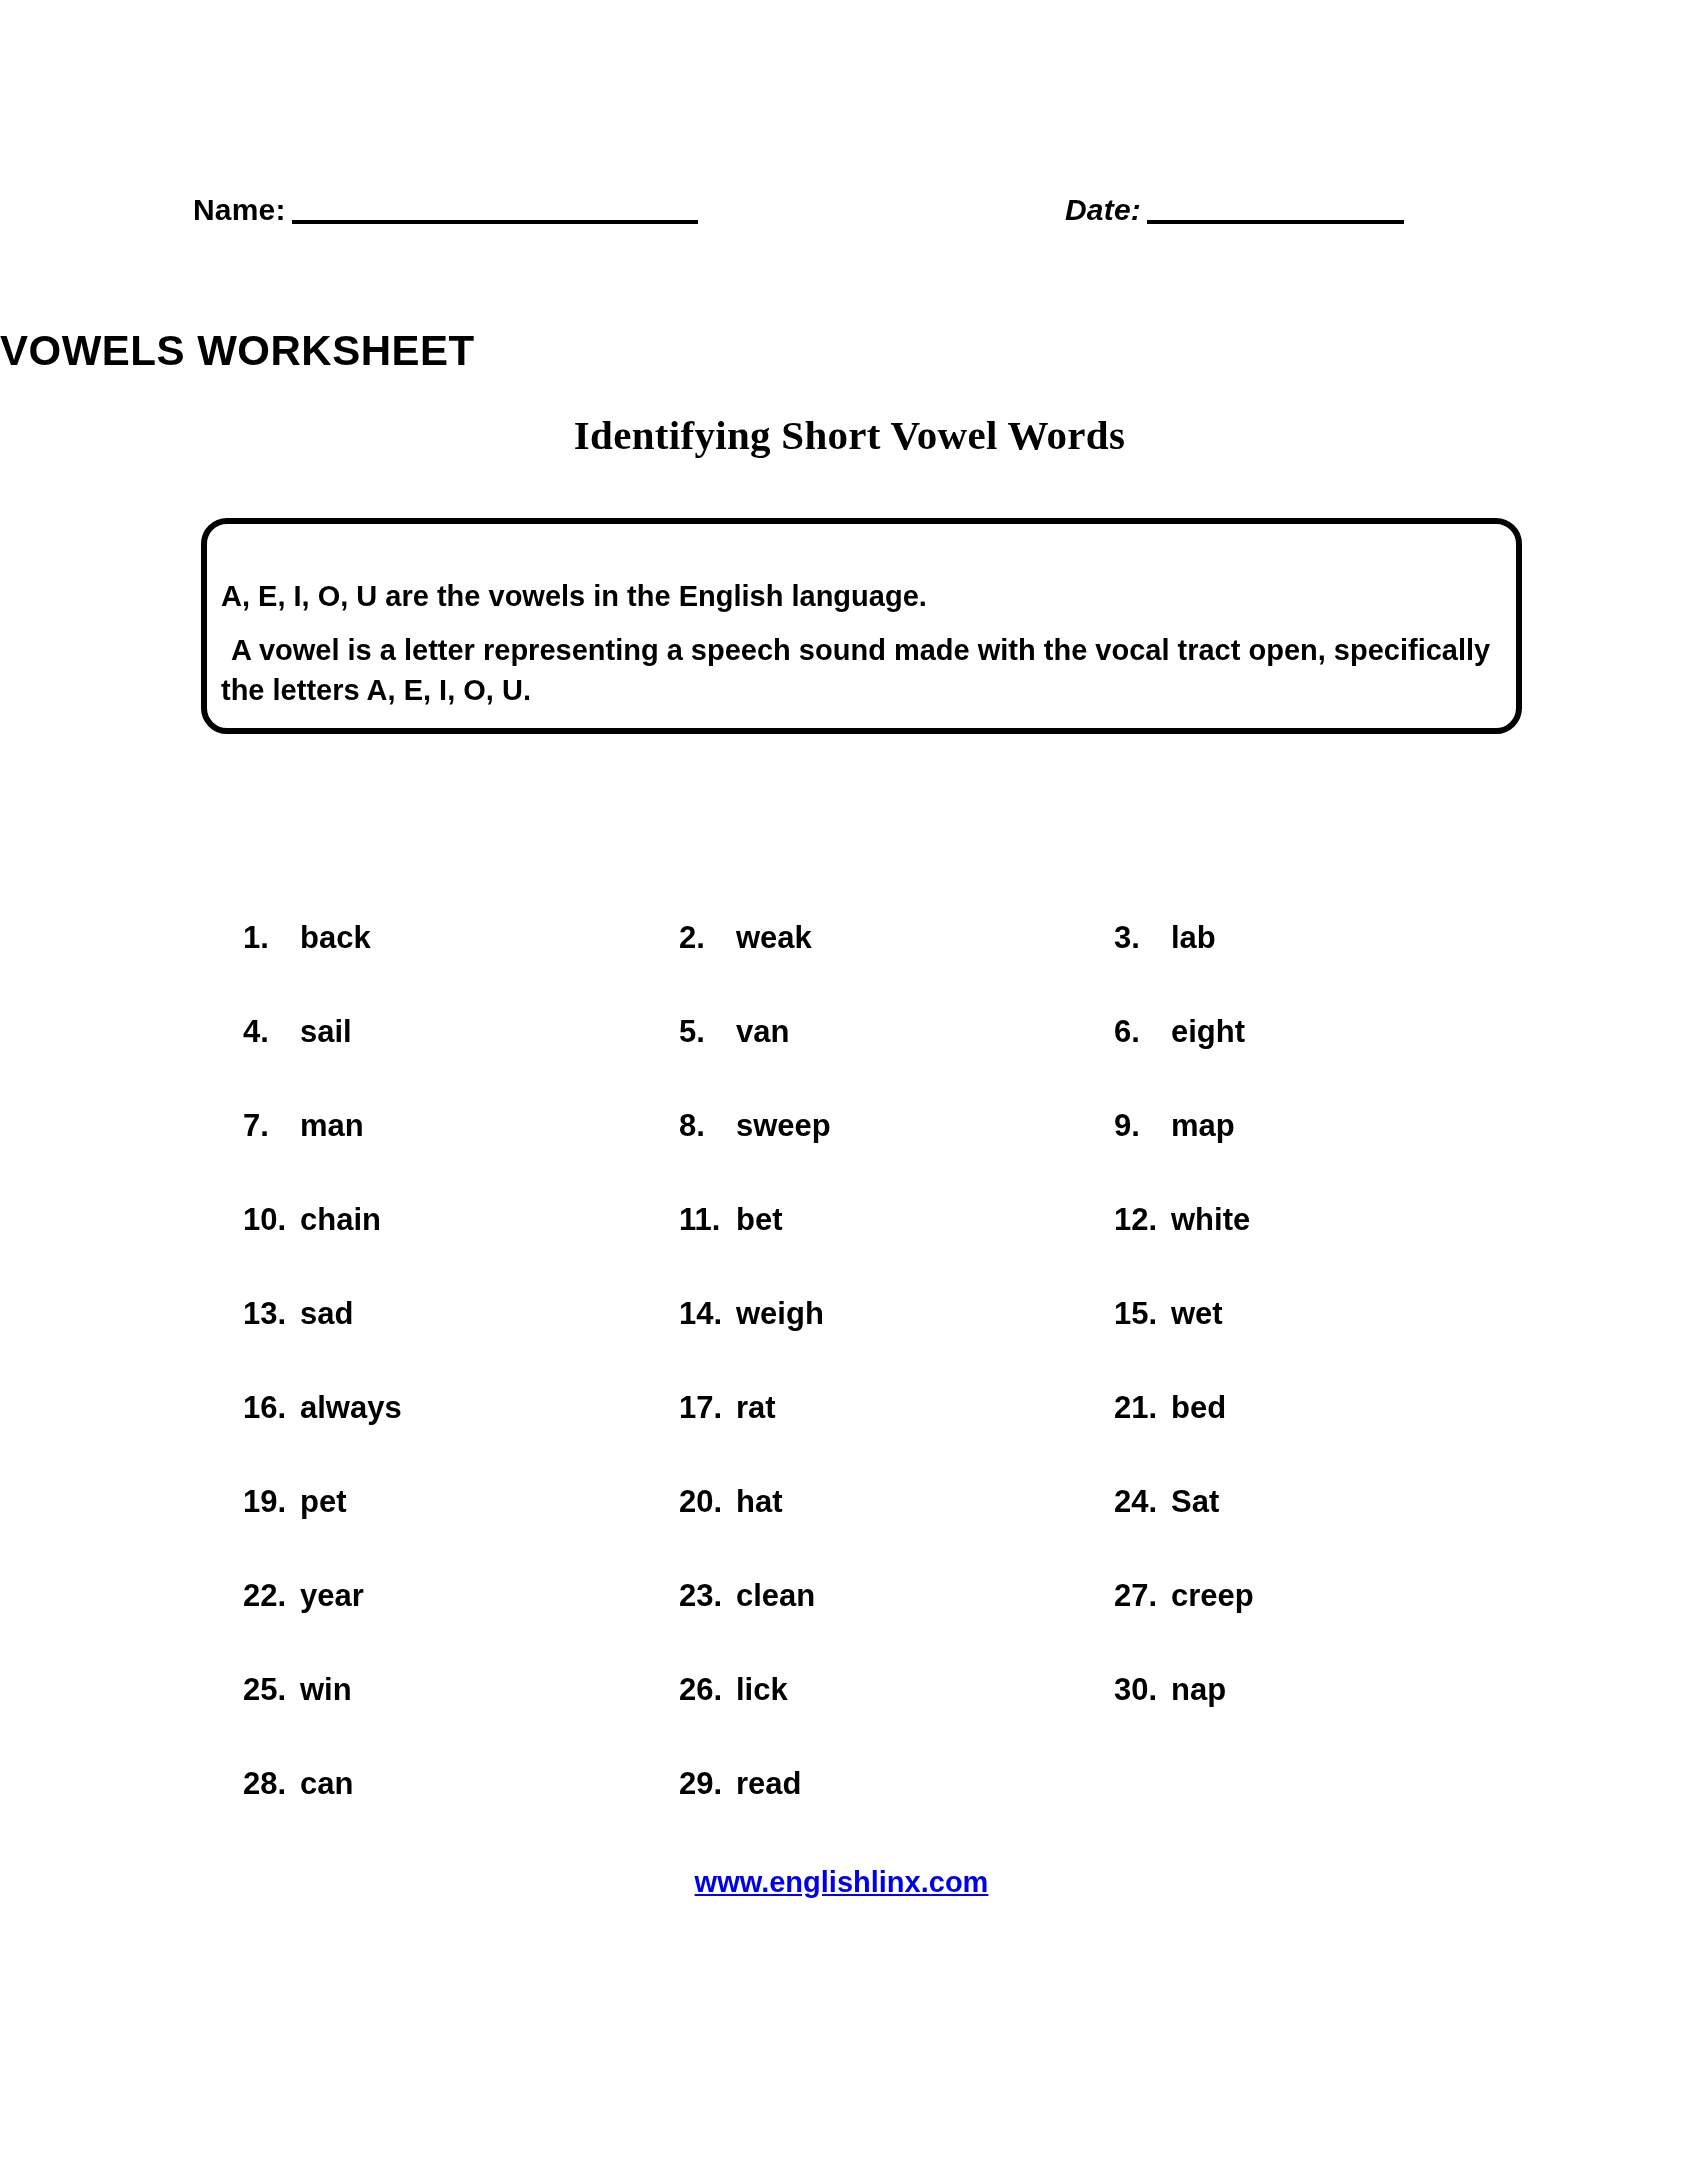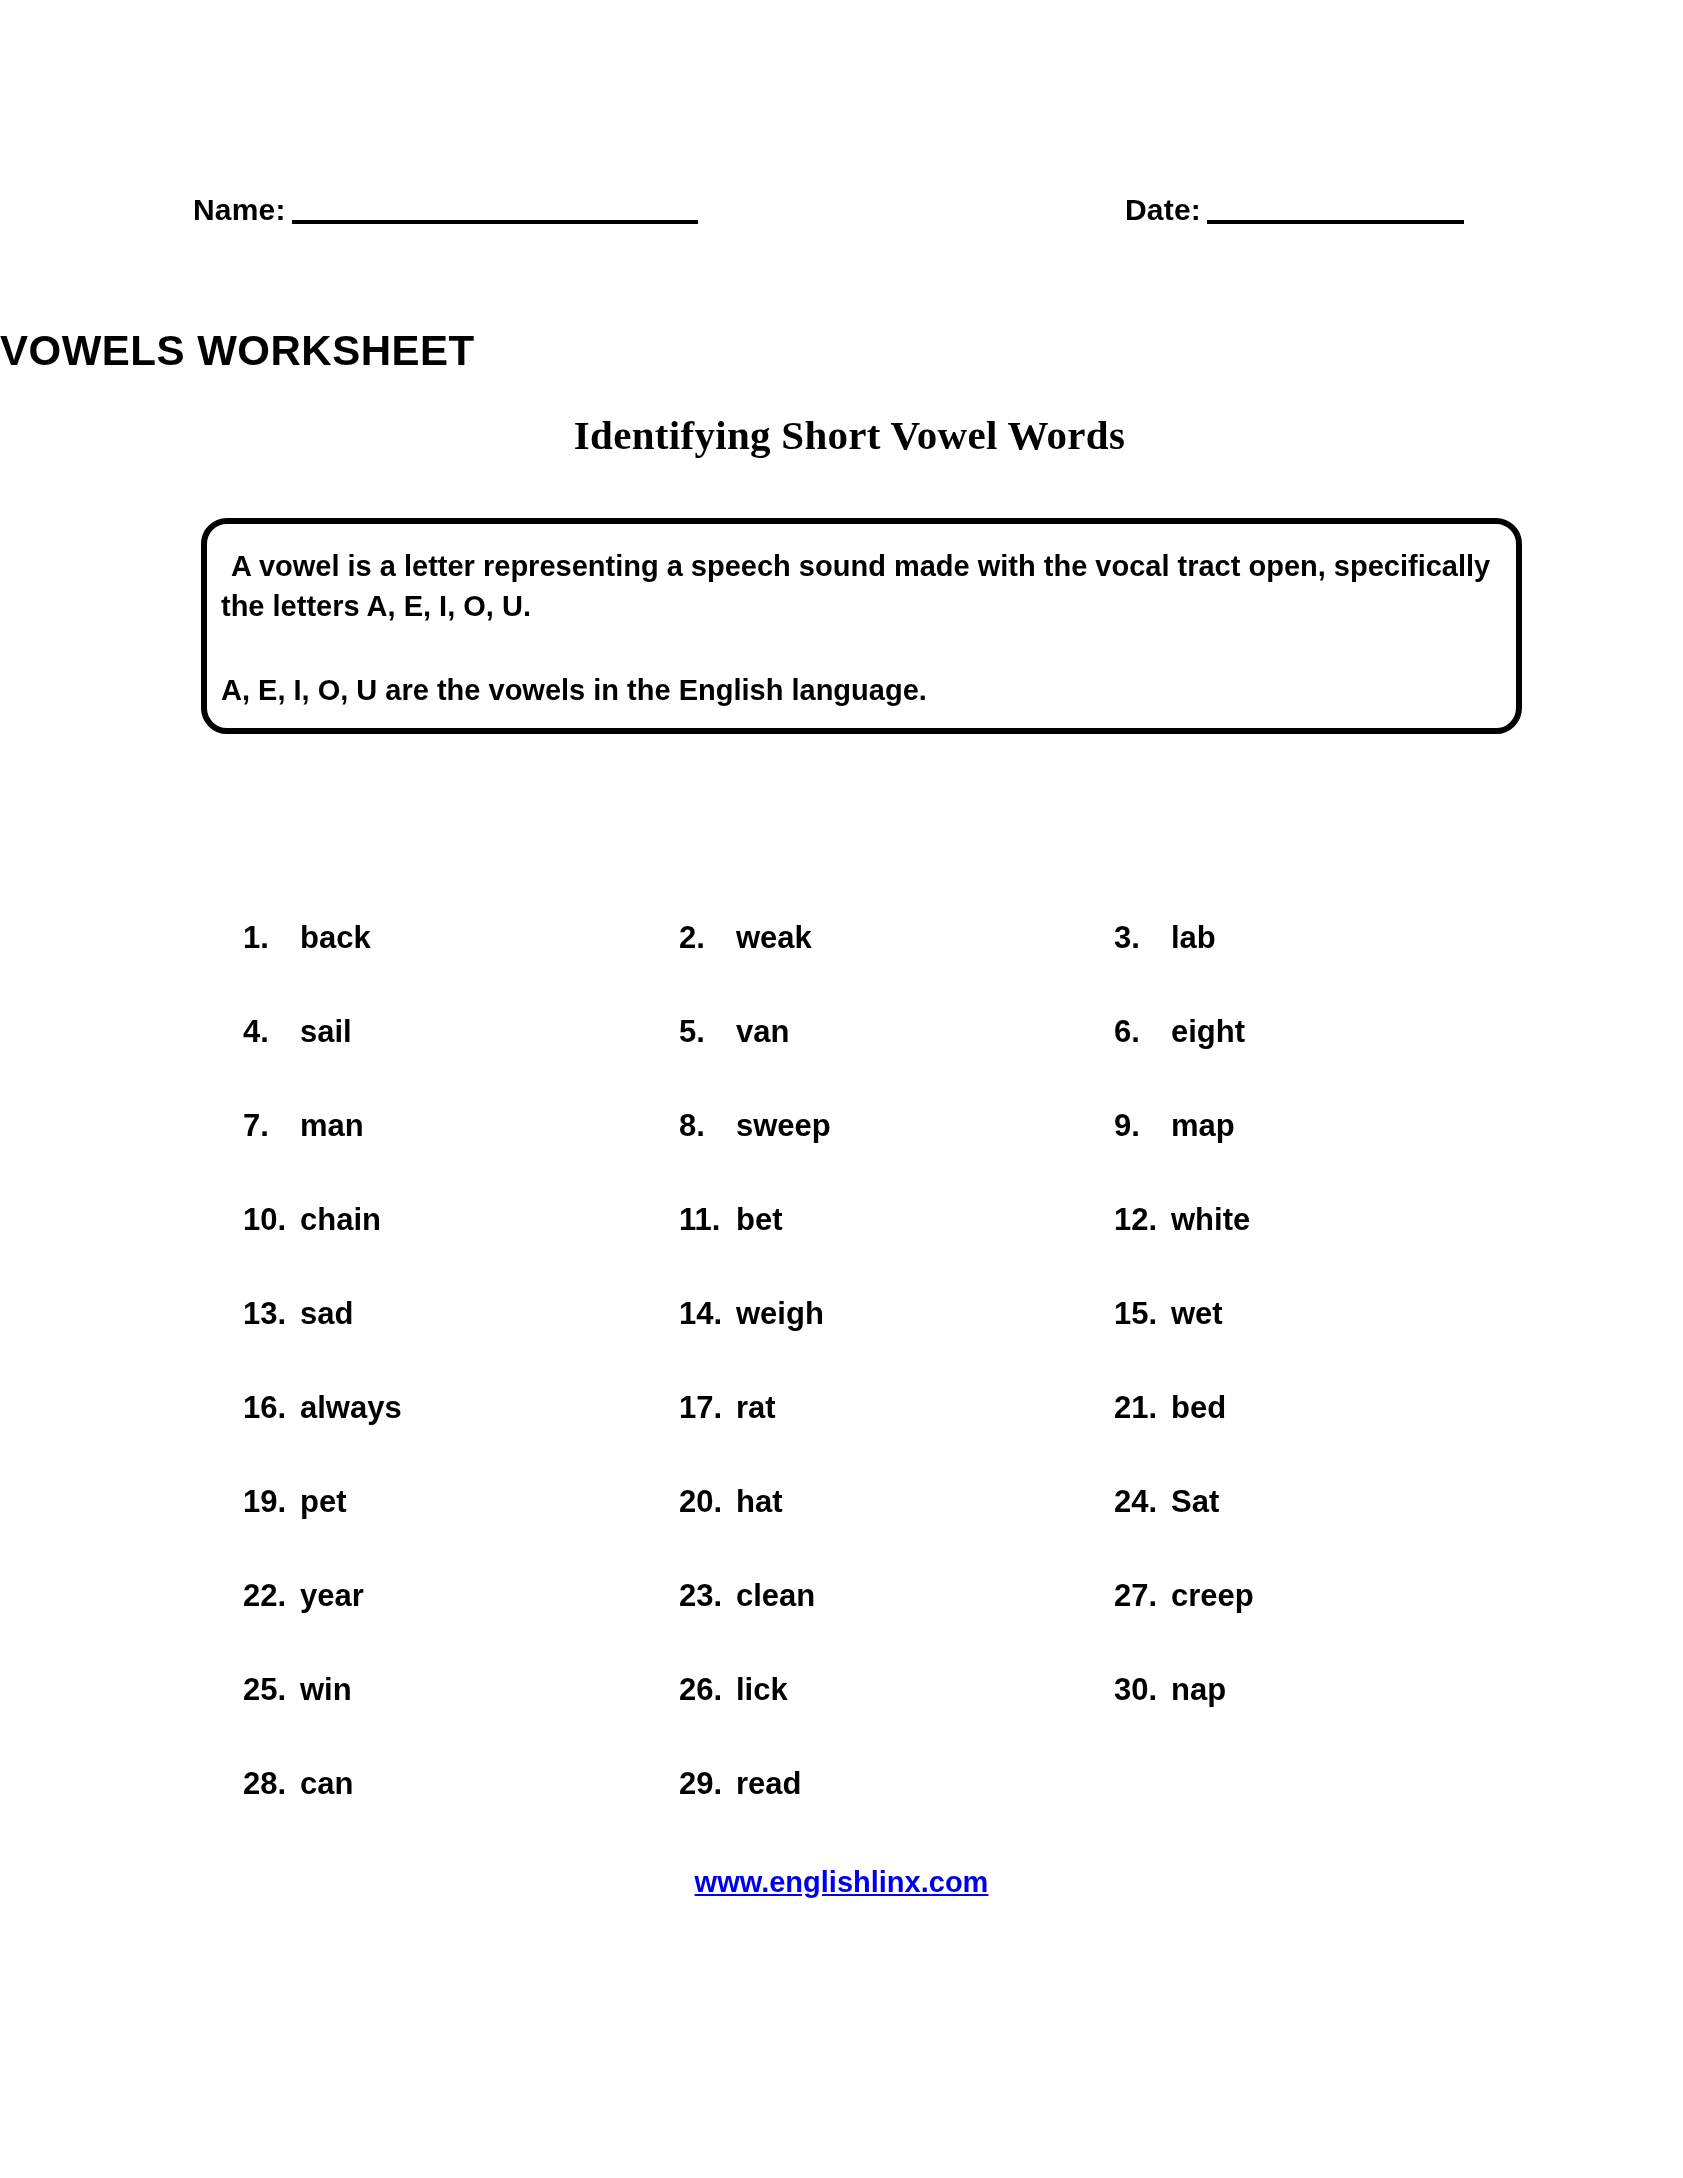--- a/index.html
+++ b/index.html
@@ -33,21 +33,21 @@
     height: 48px;
   }
   .field {
     position: absolute;
     display: flex;
     align-items: baseline;
     white-space: nowrap;
     justify-content: center;
   }
   .field-name { left: 0px; top: 0px; }
-  .field-date { left: 932px; top: 0px; }
+  .field-date { left: 872px; top: 0px; font-style: italic; }
 
   .field-label {
     font-family: "Liberation Sans", sans-serif;
     font-weight: bold;
     font-size: 30px;
     letter-spacing: 0.2px;
     color: #000;
   }
   .field-rule {
     display: inline-block;
@@ -191,22 +191,22 @@
     <div class="field field-date">
       <span class="field-label">Date:</span>
       <span class="field-rule rule-date"></span>
     </div>
   </div>
 
   <div class="title-main">VOWELS WORKSHEET</div>
   <div class="title-sub">Identifying Short Vowel Words</div>
 
   <div class="def-box">
+    <p class="def-para second">A, E, I, O, U are the vowels in the English language.</p>
     <p class="def-para first">A vowel is a letter representing a speech sound made with the vocal tract open, specifically the letters A, E, I, O, U.</p>
-    <p class="def-para second">A, E, I, O, U are the vowels in the English language.</p>
   </div>
 
 
   <div class="word-grid">
 
     <div class="word-col col-1">
       <div class="word-item">
         <span class="word-num">1.</span>
         <span class="word-text">back</span>
       </div>

